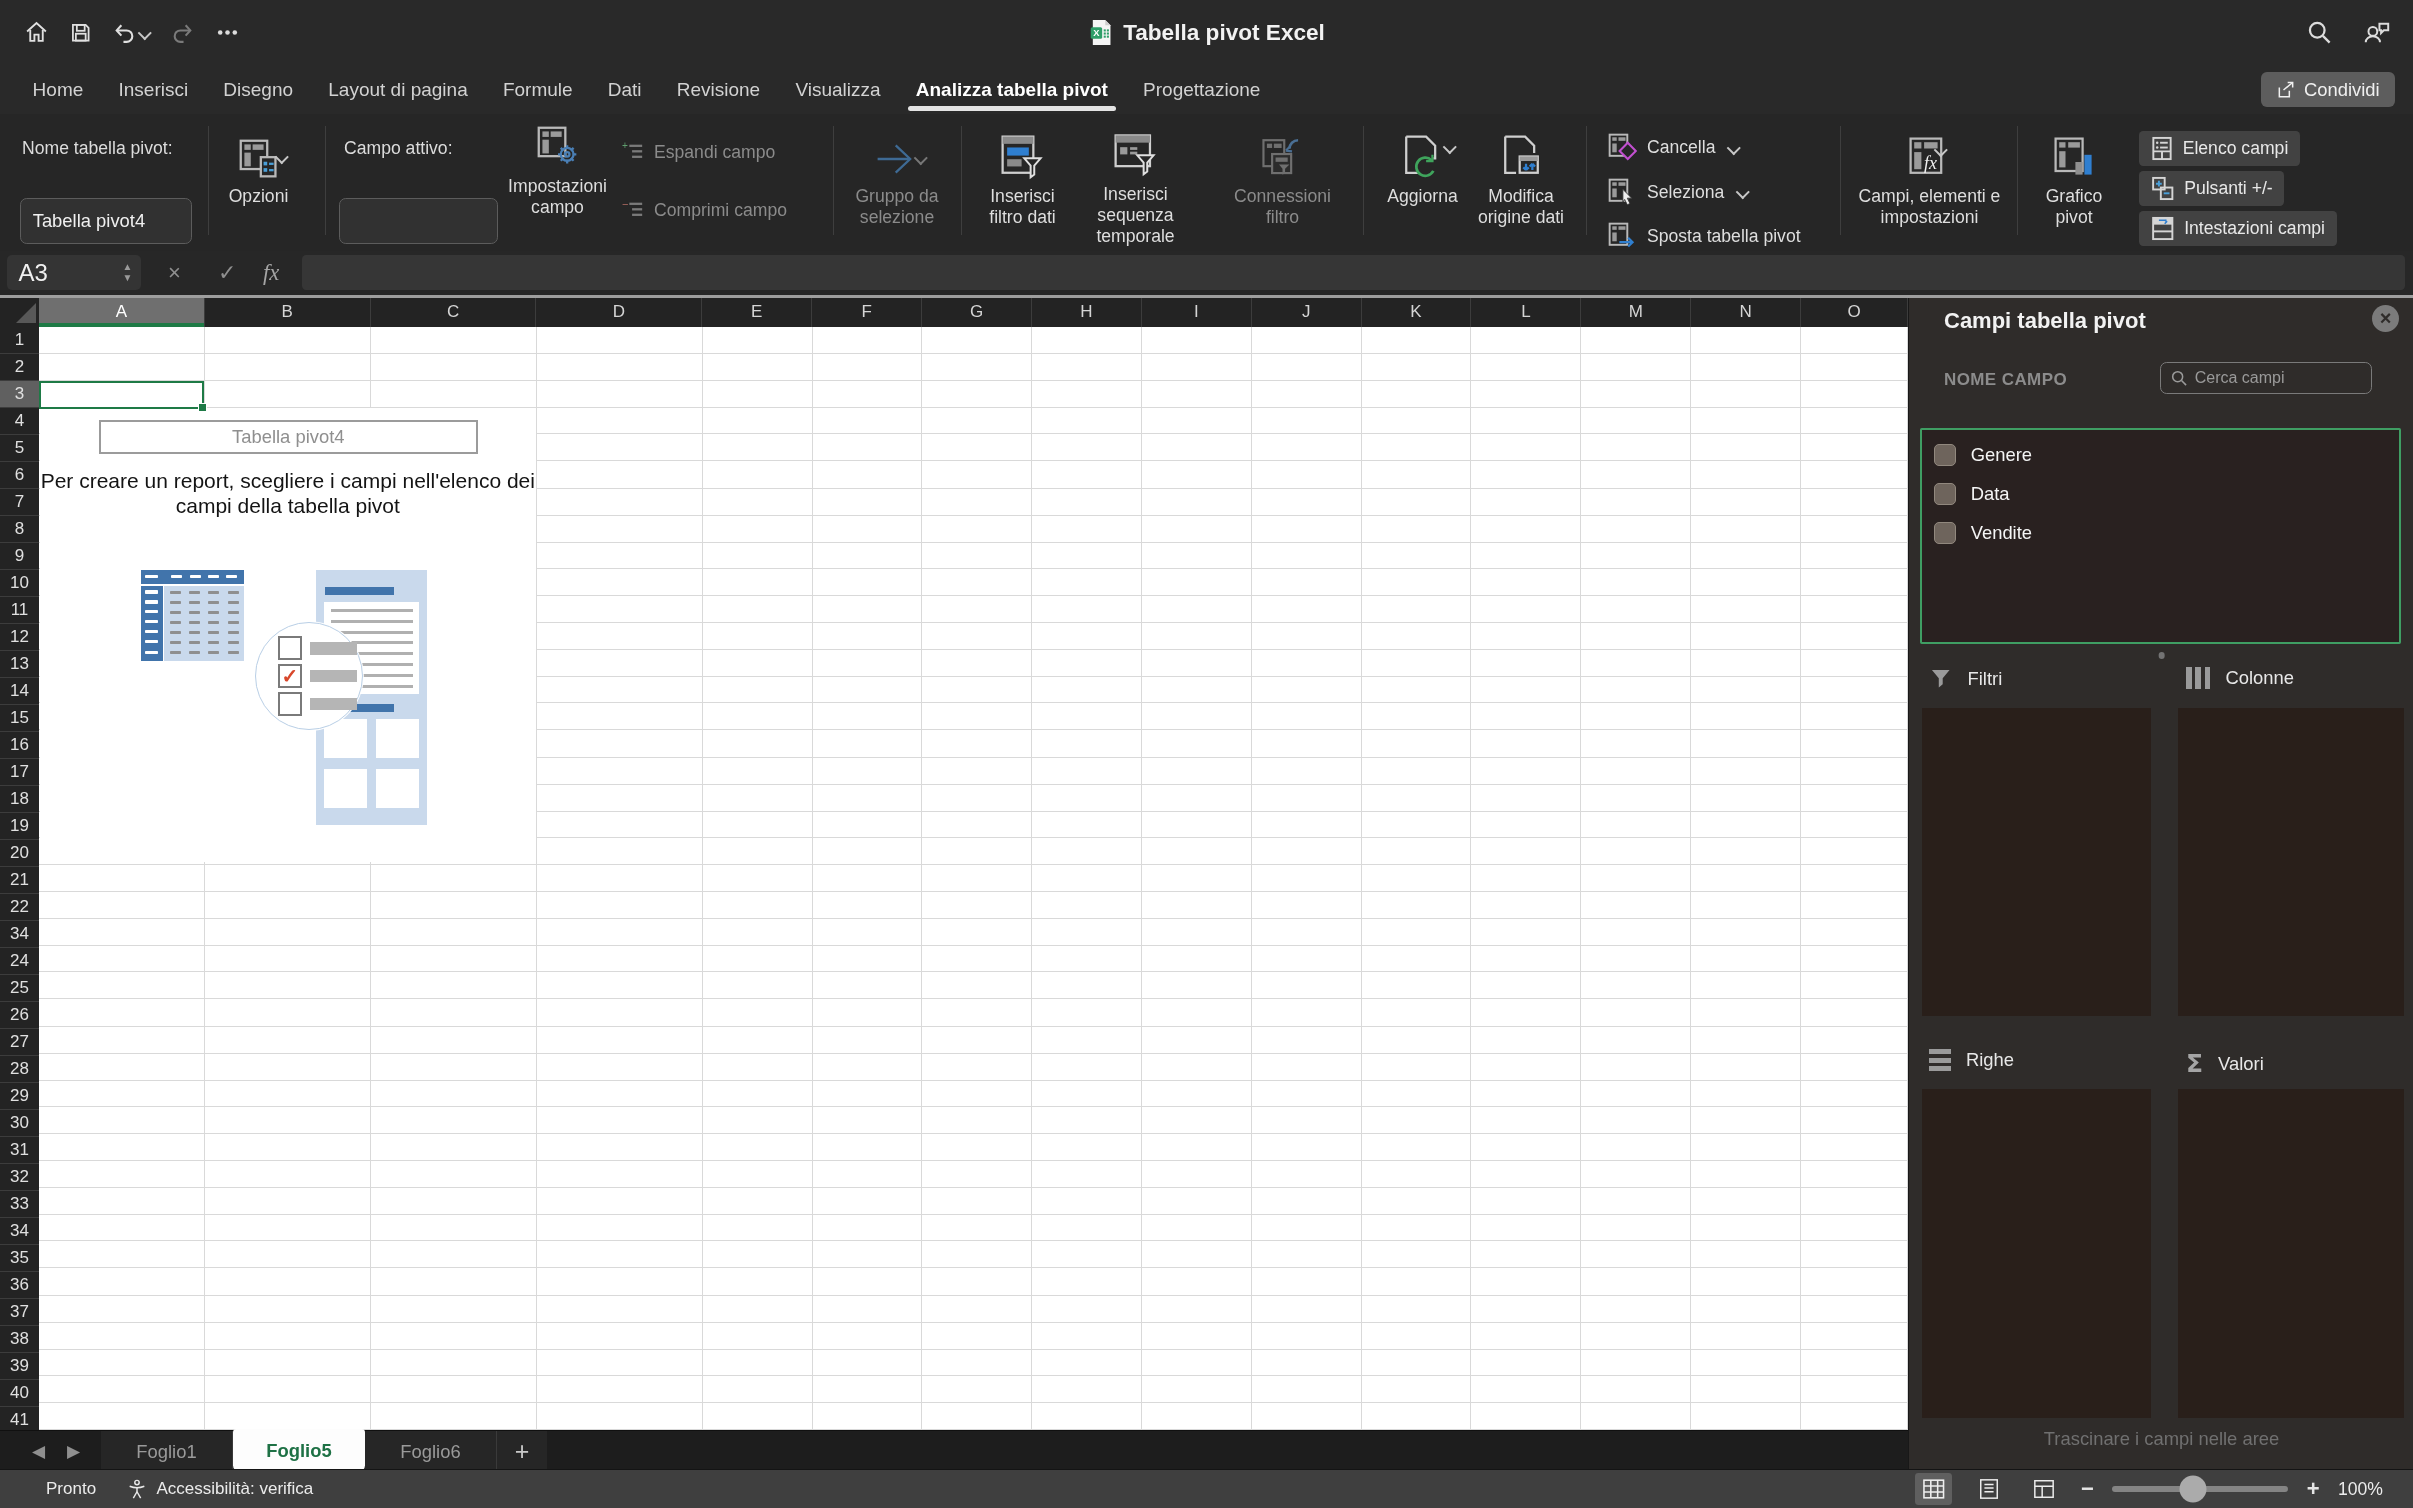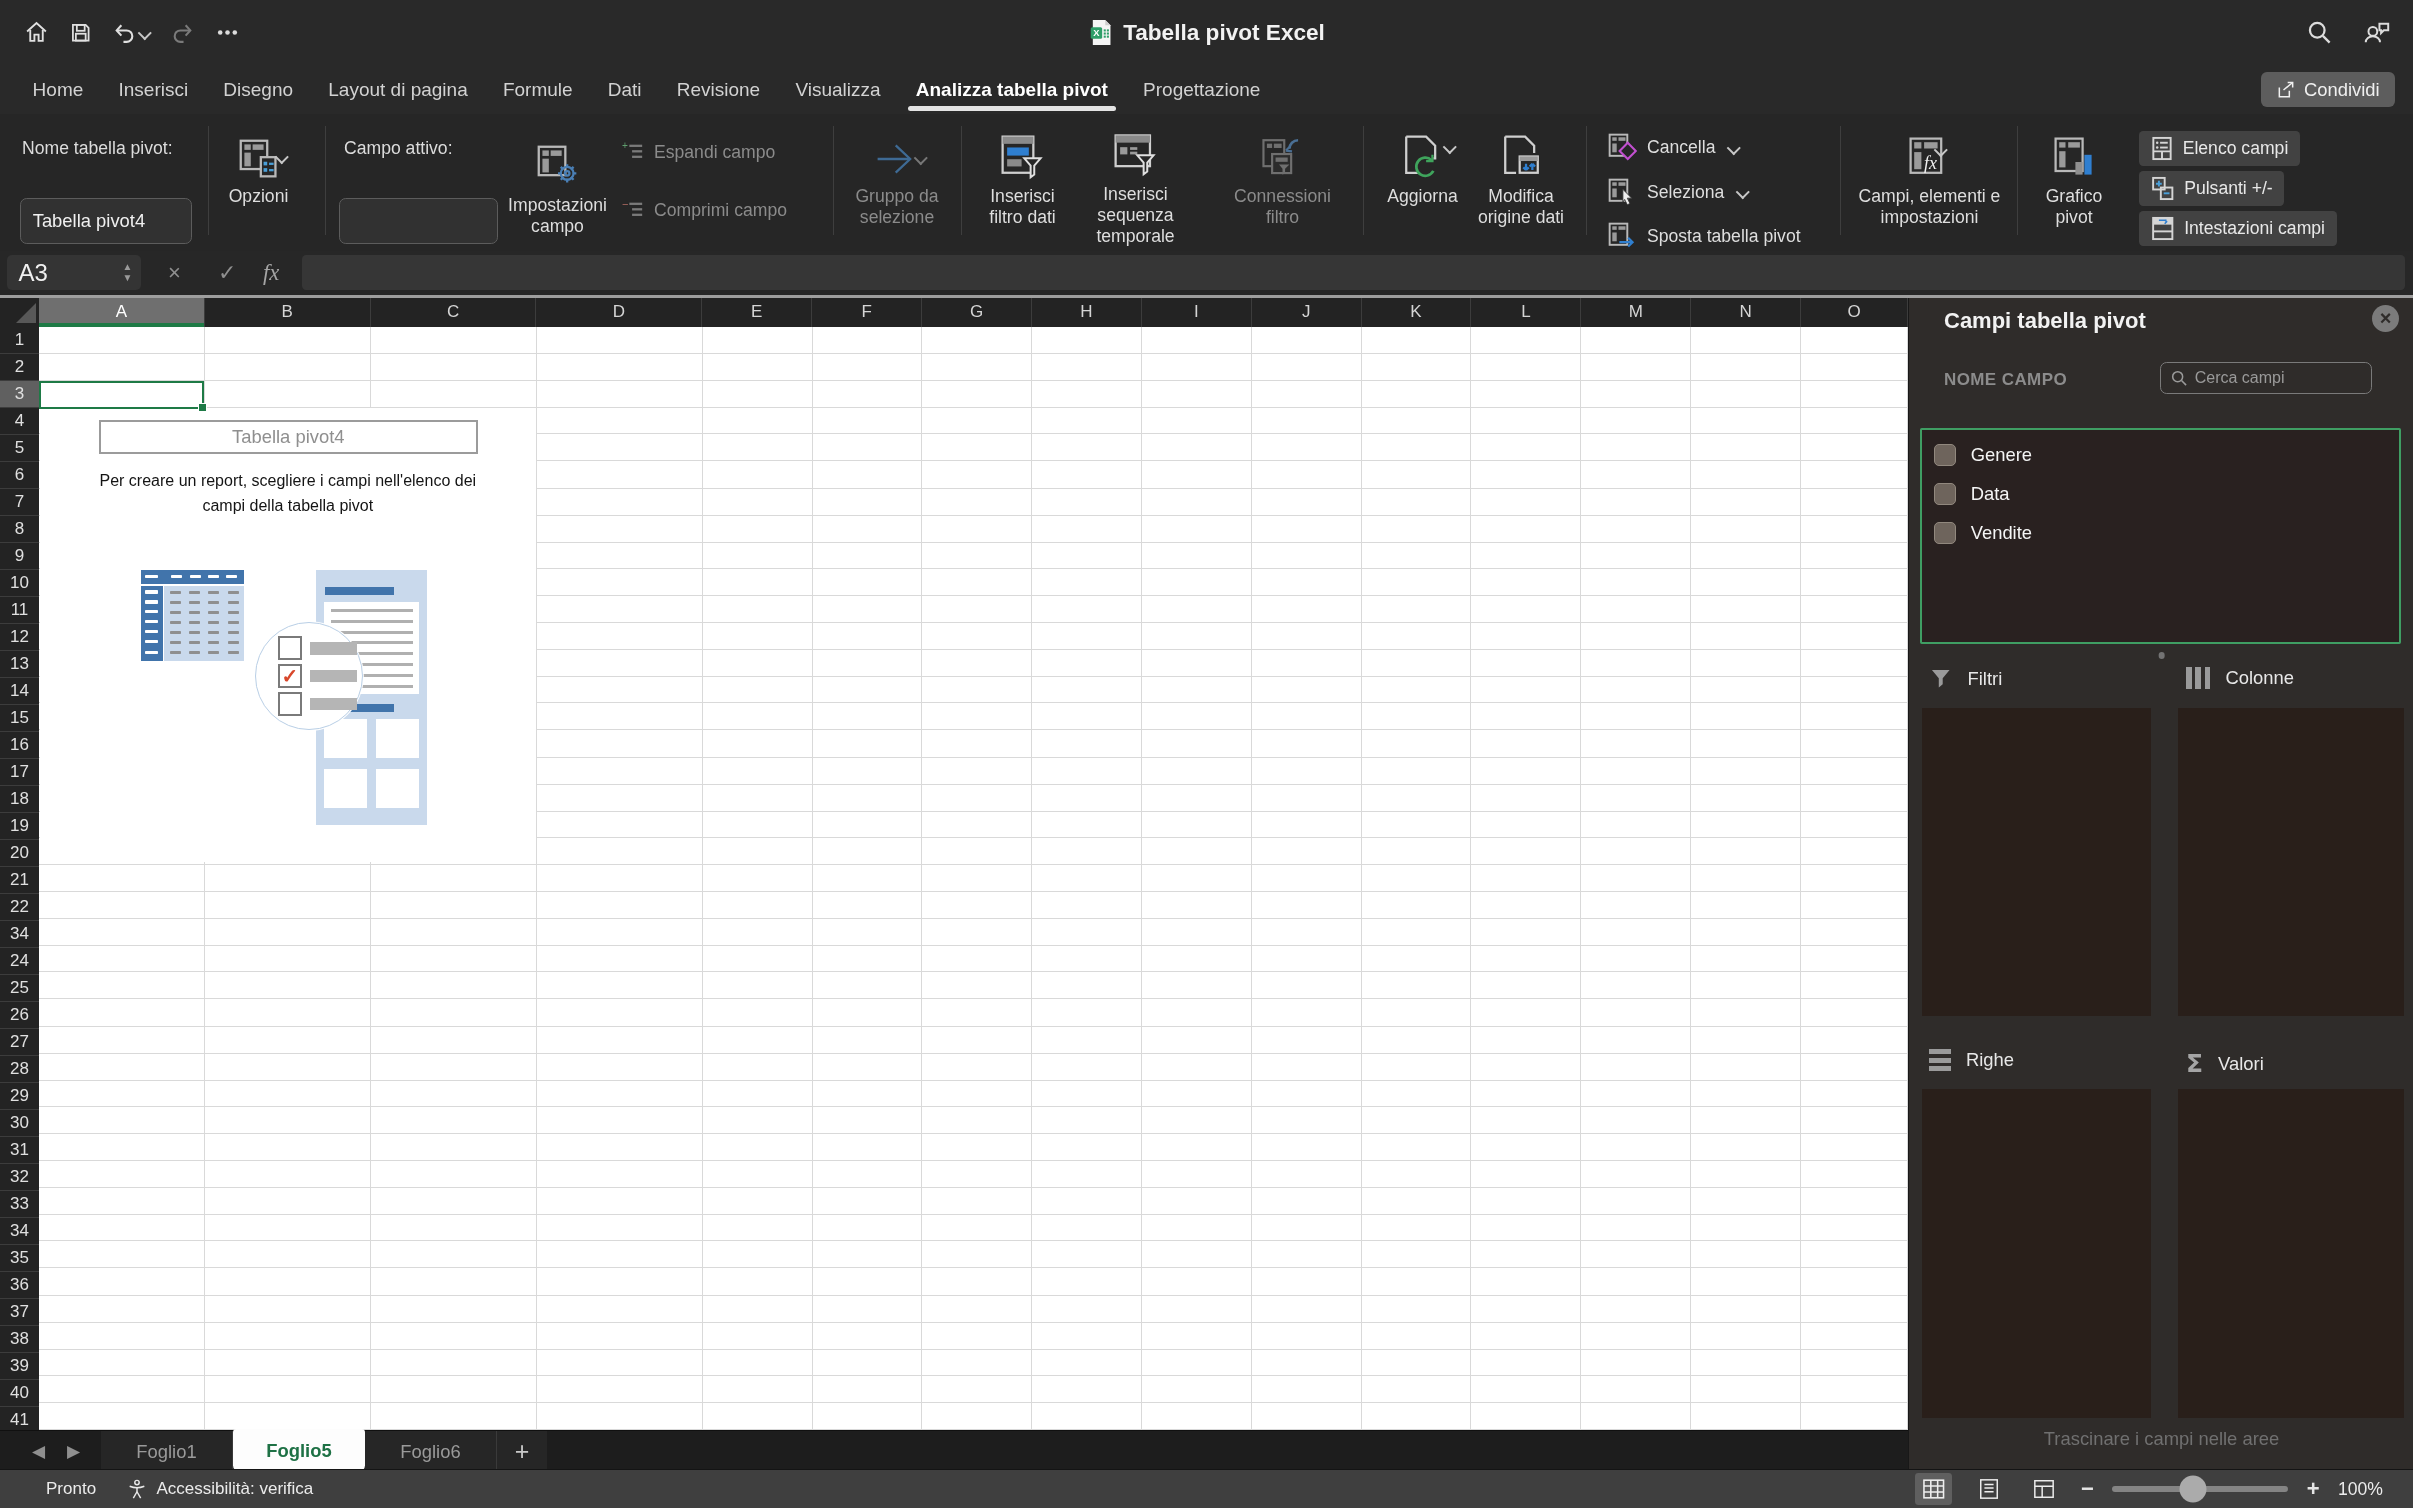--- a/index.html
+++ b/index.html
@@ -56,21 +56,21 @@
   .rowheaders{position:absolute;left:0;top:327px;width:39px;background:#232323;border-right:0.8px solid #3c3c3c;}
   .rowh{display:flex;align-items:center;justify-content:center;font-size:17px;color:#e0e0e0;border-bottom:0.8px solid #3c3c3c;box-sizing:border-box;}
   .rowh.sel{background:#606060;}
   .cells{position:absolute;left:39px;top:327px;width:1869px;height:1103px;background:#ffffff;overflow:hidden;}
   .vline{position:absolute;top:0;bottom:0;width:0.8px;background:#d9d9d9;}
   .hline{position:absolute;left:0;right:0;height:0.8px;background:#d9d9d9;}
 
   
   .placeholder{position:absolute;left:0.8px;top:81px;width:496px;height:454px;background:#ffffff;z-index:2;}
   .ph-titlebox{position:absolute;left:59px;top:11.7px;width:375px;height:30px;border:2.5px solid #9b9b9b;display:flex;align-items:center;justify-content:center;font-size:18.4px;color:#8f8f8f;}
-  .ph-text{position:absolute;left:0;right:0;top:60px;text-align:center;font-size:16px;color:#141414;line-height:25px;}
+  .ph-text{position:absolute;left:0;right:0;top:60px;text-align:center;font-size:21px;color:#141414;line-height:25px;}
   .ph-table{position:absolute;left:101px;top:162px;width:103px;height:91px;}
   .ph-table .hdr{position:absolute;left:0;top:0;width:103px;height:14.2px;background:#4174ab;}
   .ph-table .lcol{position:absolute;left:0;top:16px;width:22px;height:75px;background:#4174ab;}
   .ph-table .body{position:absolute;left:23.5px;top:16px;width:80px;height:75px;background:#c9d9ec;}
   .dash{position:absolute;height:3.4px;border-radius:0.8px;}
   .ph-fields{position:absolute;left:276px;top:162px;width:111px;height:255px;background:#c9d9ec;}
   .ph-fields .bar{position:absolute;left:9.2px;width:69px;height:8.4px;background:#4174ab;}
   .ph-fields .whitebox{position:absolute;left:8.4px;top:32px;width:95px;height:92px;background:#fff;}
   .ph-fields .line{position:absolute;left:6.7px;right:6.7px;height:3.4px;background:#b0b0b0;}
   .ph-fields .sq{position:absolute;width:43px;height:39px;background:#fff;}
@@ -250,21 +250,21 @@
         </div>
       <div class="rlabel">Opzioni</div>
     </div>
     <div class="rdiv" style="left:325px;"></div>
 
     <div class="rlabel-sm" style="left:344px;top:23.5px;">Campo attivo:</div>
     <div class="rinput" style="left:339px;top:84px;width:134px;">
         <span></span>
       </div>
 
-    <div class="rbtn" style="left:499px;top:20px;width:117px;">
+    <div class="rbtn" style="left:499px;top:1px;width:117px;">
       <div class="ric">
           <svg width="44" height="44" viewBox="0 0 48 48">
             <rect x="3" y="3" width="29" height="31" fill="none" stroke="#b9b9b9" stroke-width="2.5"></rect>
             <rect x="7" y="7" width="7" height="6" fill="#9a9a9a"></rect>
             <rect x="16" y="7" width="12" height="6" fill="#9a9a9a"></rect>
             <rect x="7" y="16" width="7" height="15" fill="#9a9a9a"></rect>
             <g stroke="#4a7fb5" stroke-width="2.5" fill="none">
               <circle cx="34" cy="32" r="7"></circle>
               <circle cx="34" cy="32" r="2.5"></circle>
               <path d="M34 22 v4 M34 38 v4 M24 32 h4 M40 32 h4 M27 25 l3 3 M38 36 l3 3 M41 25 l-3 3 M30 36 l-3 3"></path>

